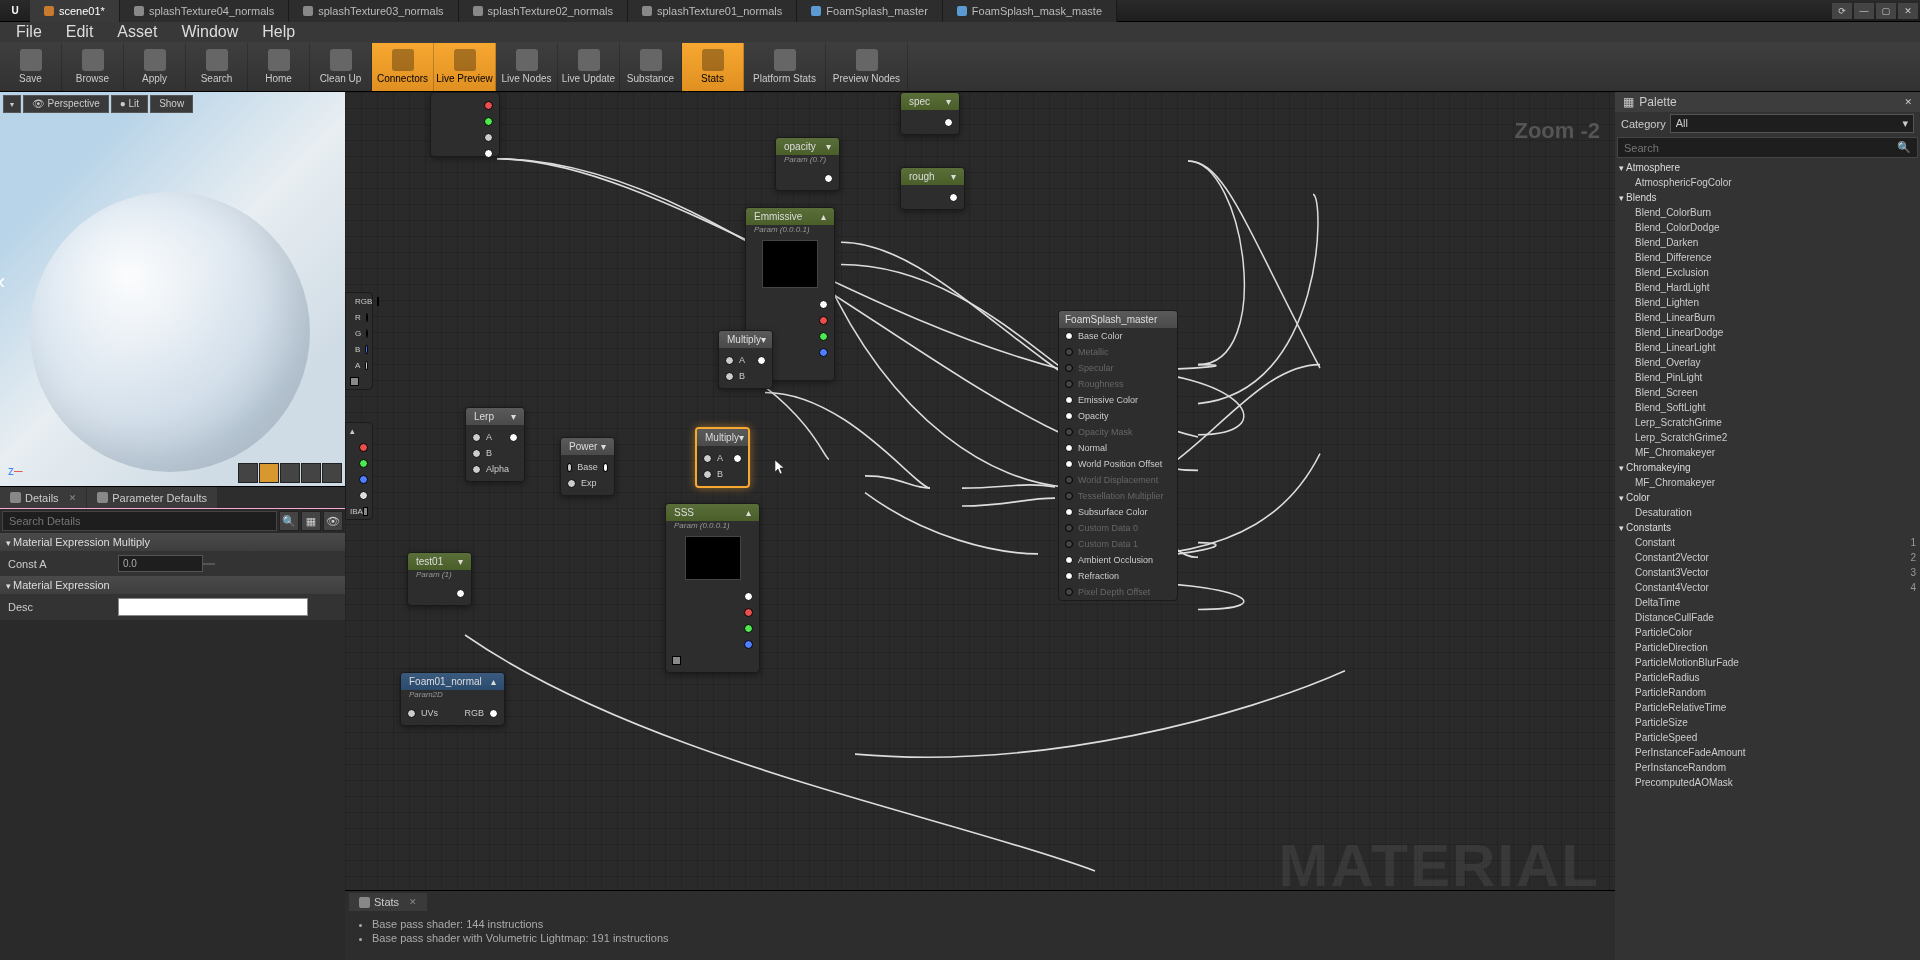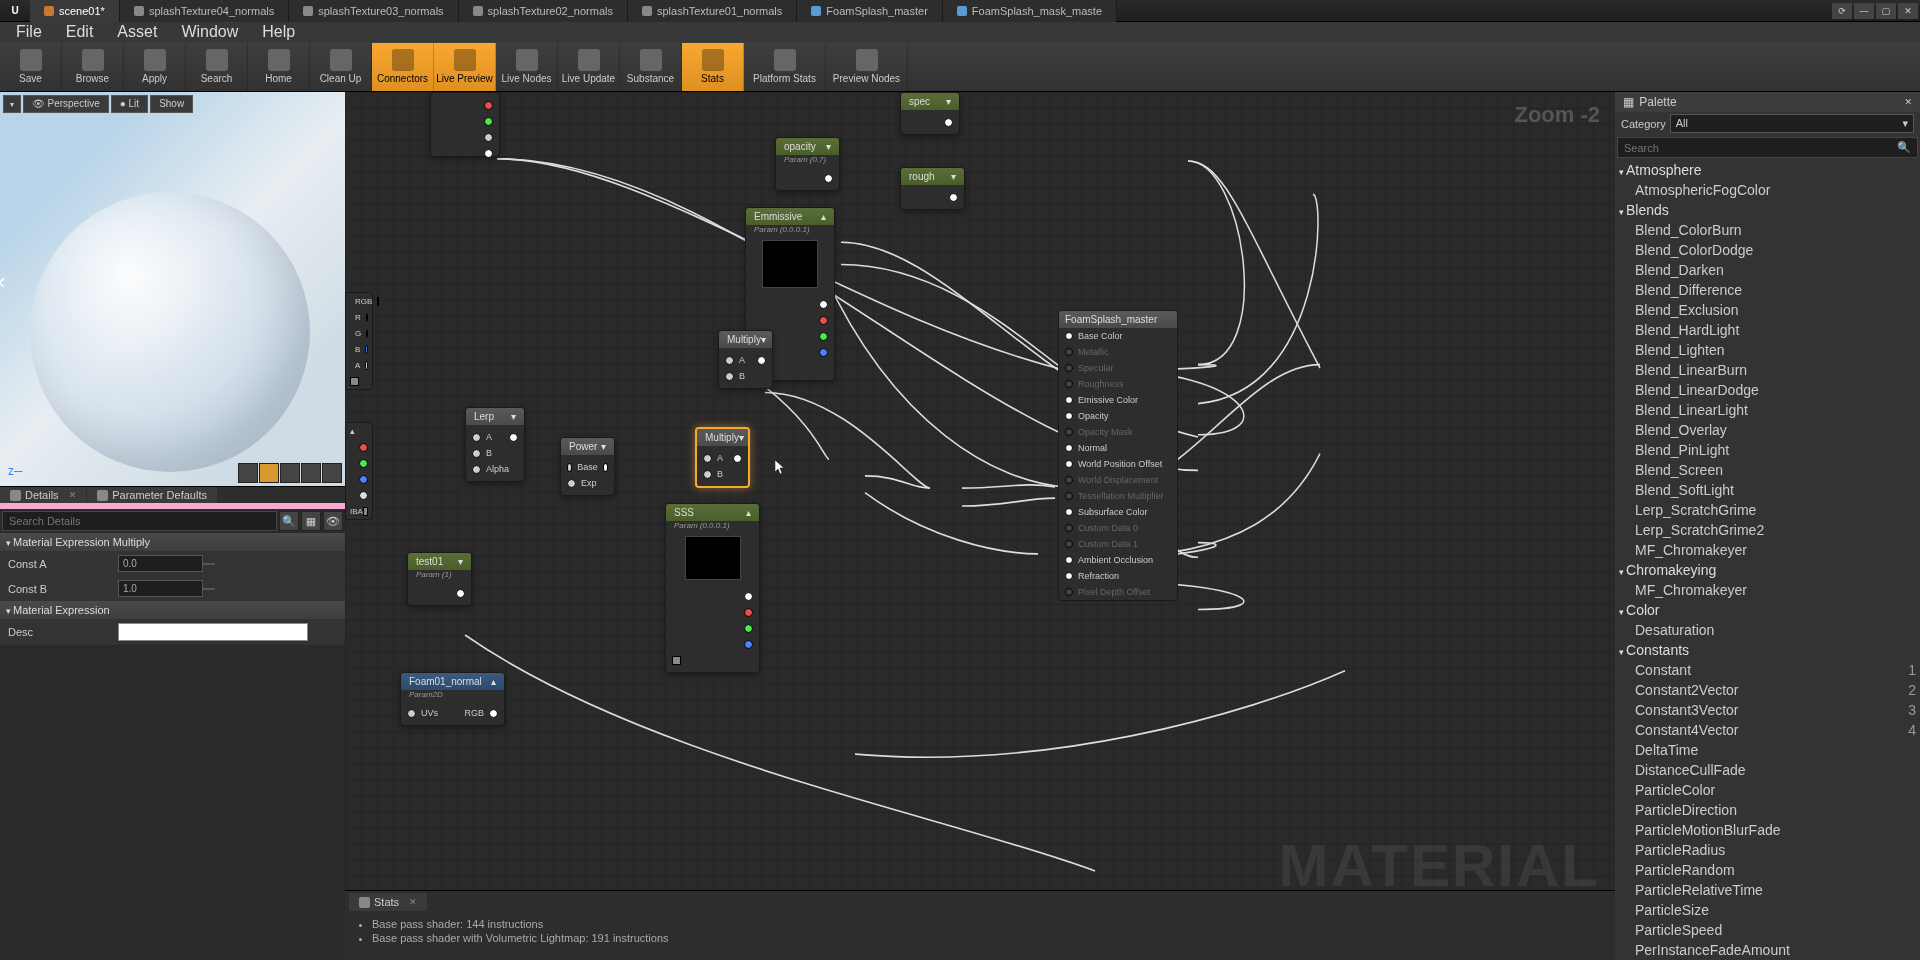--- a/index.html
+++ b/index.html
@@ -30,37 +30,37 @@
 .vp-toolbar{position:absolute;top:3px;left:3px;display:flex;gap:2px}
 .vp-btn{background:#3a3a3a;padding:2px 8px;border:1px solid #555;font-size:10px;cursor:pointer}
 .vp-dropdown{background:#3a3a3a;width:18px;height:18px;border:1px solid #555;display:flex;align-items:center;justify-content:center;font-size:8px}
 .sphere{position:absolute;top:100px;left:30px;width:280px;height:280px;border-radius:50%;background:radial-gradient(circle at 35% 30%,rgba(255,255,255,.9) 0%,rgba(220,230,240,.7) 40%,rgba(180,200,220,.5) 70%,rgba(150,170,190,.3));box-shadow:inset -20px -20px 40px rgba(0,0,0,.1)}
 .vp-bottom-toolbar{position:absolute;bottom:3px;right:3px;display:flex;gap:1px}
 .vp-small-btn{width:20px;height:20px;background:#444;border:1px solid #222}
 .vp-small-btn.on{background:#d89830}
 .axis{position:absolute;bottom:8px;left:8px;font-size:12px}
 .axis .x{color:#e84040}.axis .z{color:#4080ff}
 .nav-arrow{position:absolute;top:45%;left:-2px;color:#fff;font-size:22px;cursor:pointer}
-.panel-tabs{display:flex;height:22px;background:#2d2d2d;border-bottom:6px solid #f9a8d4}
+.panel-tabs{display:flex;height:22px;background:#2d2d2d;border-bottom:1px solid #f9a8d4}
 .panel-tab{padding:0 10px;display:flex;align-items:center;gap:4px;background:#3a3a3a;margin-right:1px;cursor:pointer;font-size:11px}
 .panel-tab-icon{width:11px;height:11px;background:#888;border-radius:2px}
 .panel-tab-x{margin-left:6px;color:#888;font-size:9px}
 .search-row{display:flex;padding:2px;gap:2px}
 .search-box{flex:1;background:#1e1e1e;border:1px solid #444;padding:3px 6px;color:#888;font-size:11px}
 .search-icon{width:20px;height:20px;background:#444;border:1px solid #222;display:flex;align-items:center;justify-content:center}
 .detail-section{background:#333}
 .section-header{background:linear-gradient(#4a4a4a,#3e3e3e);padding:3px 6px;font-size:11px;color:#ddd}
 .section-header::before{content:"▾ ";font-size:9px}
 .prop-row{display:flex;padding:4px 8px;align-items:center}
 .prop-label{width:110px;font-size:11px;color:#ccc}
 .prop-input{flex:1;max-width:85px;background:#1e1e1e;border:1px solid #555;padding:2px 4px;color:#aaa;font-size:10px}
 .prop-spinner{width:12px;background:#3a3a3a;border:1px solid #555;display:flex;flex-direction:column}
 .desc-input{width:190px;height:18px;background:#fff;border:1px solid #888}
 .graph{flex:1;position:relative;background:#2a2a2a;background-image:linear-gradient(rgba(0,0,0,.15) 1px,transparent 1px),linear-gradient(90deg,rgba(0,0,0,.15) 1px,transparent 1px);background-size:16px 16px;overflow:hidden}
-.zoom-label{position:absolute;top:10px;right:15px;font-size:22px;color:#555;font-weight:600}
+.zoom-label{position:absolute;top:26px;right:15px;font-size:22px;color:#555;font-weight:600}
 .watermark{position:absolute;bottom:60px;right:15px;font-size:60px;font-weight:900;color:rgba(120,120,120,.2);letter-spacing:2px}
 .node{position:absolute;background:#2d2d2d;border:1px solid #1a1a1a;border-radius:4px;box-shadow:0 2px 6px rgba(0,0,0,.4)}
 .node.selected{border:2px solid #f7a831;box-shadow:0 0 8px rgba(247,168,49,.5)}
 .node-header{padding:3px 8px;font-size:10px;color:#ddd;border-radius:3px 3px 0 0;display:flex;justify-content:space-between;align-items:center}
 .nh-gray{background:linear-gradient(#5a5a5a,#4a4a4a)}
 .nh-green{background:linear-gradient(#5a6e3a,#4a5e2a)}
 .nh-blue{background:linear-gradient(#3a5a7e,#2a4a6e)}
 .node-sub{font-size:8px;color:#999;padding:0 8px 2px;font-style:italic}
 .node-body{padding:4px 6px}
 .pin-row{display:flex;align-items:center;height:16px;font-size:9px;color:#ccc}
@@ -78,21 +78,21 @@
 .master-pin.dim .pin{background:#444}
 svg.wires{position:absolute;top:0;left:0;width:100%;height:100%;pointer-events:none}
 svg.wires path{stroke:#ddd;stroke-width:1.5;fill:none}
 .cursor{position:absolute;width:12px;height:16px;pointer-events:none}
 .right-col{width:305px;background:#333;display:flex;flex-direction:column}
 .palette-header{background:#3d3d3d;padding:3px 8px;display:flex;align-items:center;gap:5px;font-size:12px}
 .cat-row{display:flex;align-items:center;padding:2px 6px;gap:4px}
 .cat-dropdown{flex:1;background:#1e1e1e;border:1px solid #555;padding:2px 5px;font-size:11px}
 .palette-search{margin:2px;background:#1e1e1e;border:1px solid #444;padding:3px 6px;color:#888;font-size:11px;display:flex}
 .palette-search input{flex:1;background:none;border:none;color:#888;font-size:11px;outline:none}
-.palette-list{flex:1;overflow:auto;font-size:14px}
+.palette-list{flex:1;overflow:auto;font-size:10px}
 .pal-cat{padding:2px 4px;color:#ddd;cursor:pointer}
 .pal-cat::before{content:"▾ ";font-size:9px}
 .pal-item{padding:2px 4px 2px 20px;color:#ccc;cursor:pointer;display:flex}
 .pal-num{margin-left:auto;color:#999}
 .stats-panel{position:absolute;bottom:0;left:0;right:0;height:70px;background:#2d2d2d;border-top:1px solid #000}
 .stats-tab{display:inline-flex;align-items:center;gap:4px;background:#3a3a3a;padding:3px 10px;font-size:11px;margin:2px 0 0 4px}
 .stats-body{padding:6px 20px;font-size:11px;color:#aaa}
 .stats-body li{list-style:disc;margin-left:7px;padding:1px 0}
 .edge-pins{position:absolute;left:0;background:#2d2d2d;border:1px solid #1a1a1a;border-radius:0 4px 4px 0}
 </style>
@@ -241,25 +241,20 @@
       <input class="search-box" placeholder="Search Details" style="">
       <div class="search-icon">🔍</div>
       <div class="search-icon">▦</div>
       <div class="search-icon">👁</div>
     </div>
     <div class="detail-section">
       <div class="section-header">Material Expression Multiply</div>
       <div class="prop-row">
         <div class="prop-label">Const A</div>
         <input class="prop-input" value="0.0" style="">
-        <div class="prop-spinner"></div>
-      </div>
-      <div class="prop-row">
-        <div class="prop-label">Const B</div>
-        <input class="prop-input" value="1.0" style="">
         <div class="prop-spinner"></div>
       </div>
       <div class="section-header">Material Expression</div>
       <div class="prop-row">
         <div class="prop-label">Desc</div>
         <input class="desc-input" style="">
       </div>
     </div>
   </div>
 

